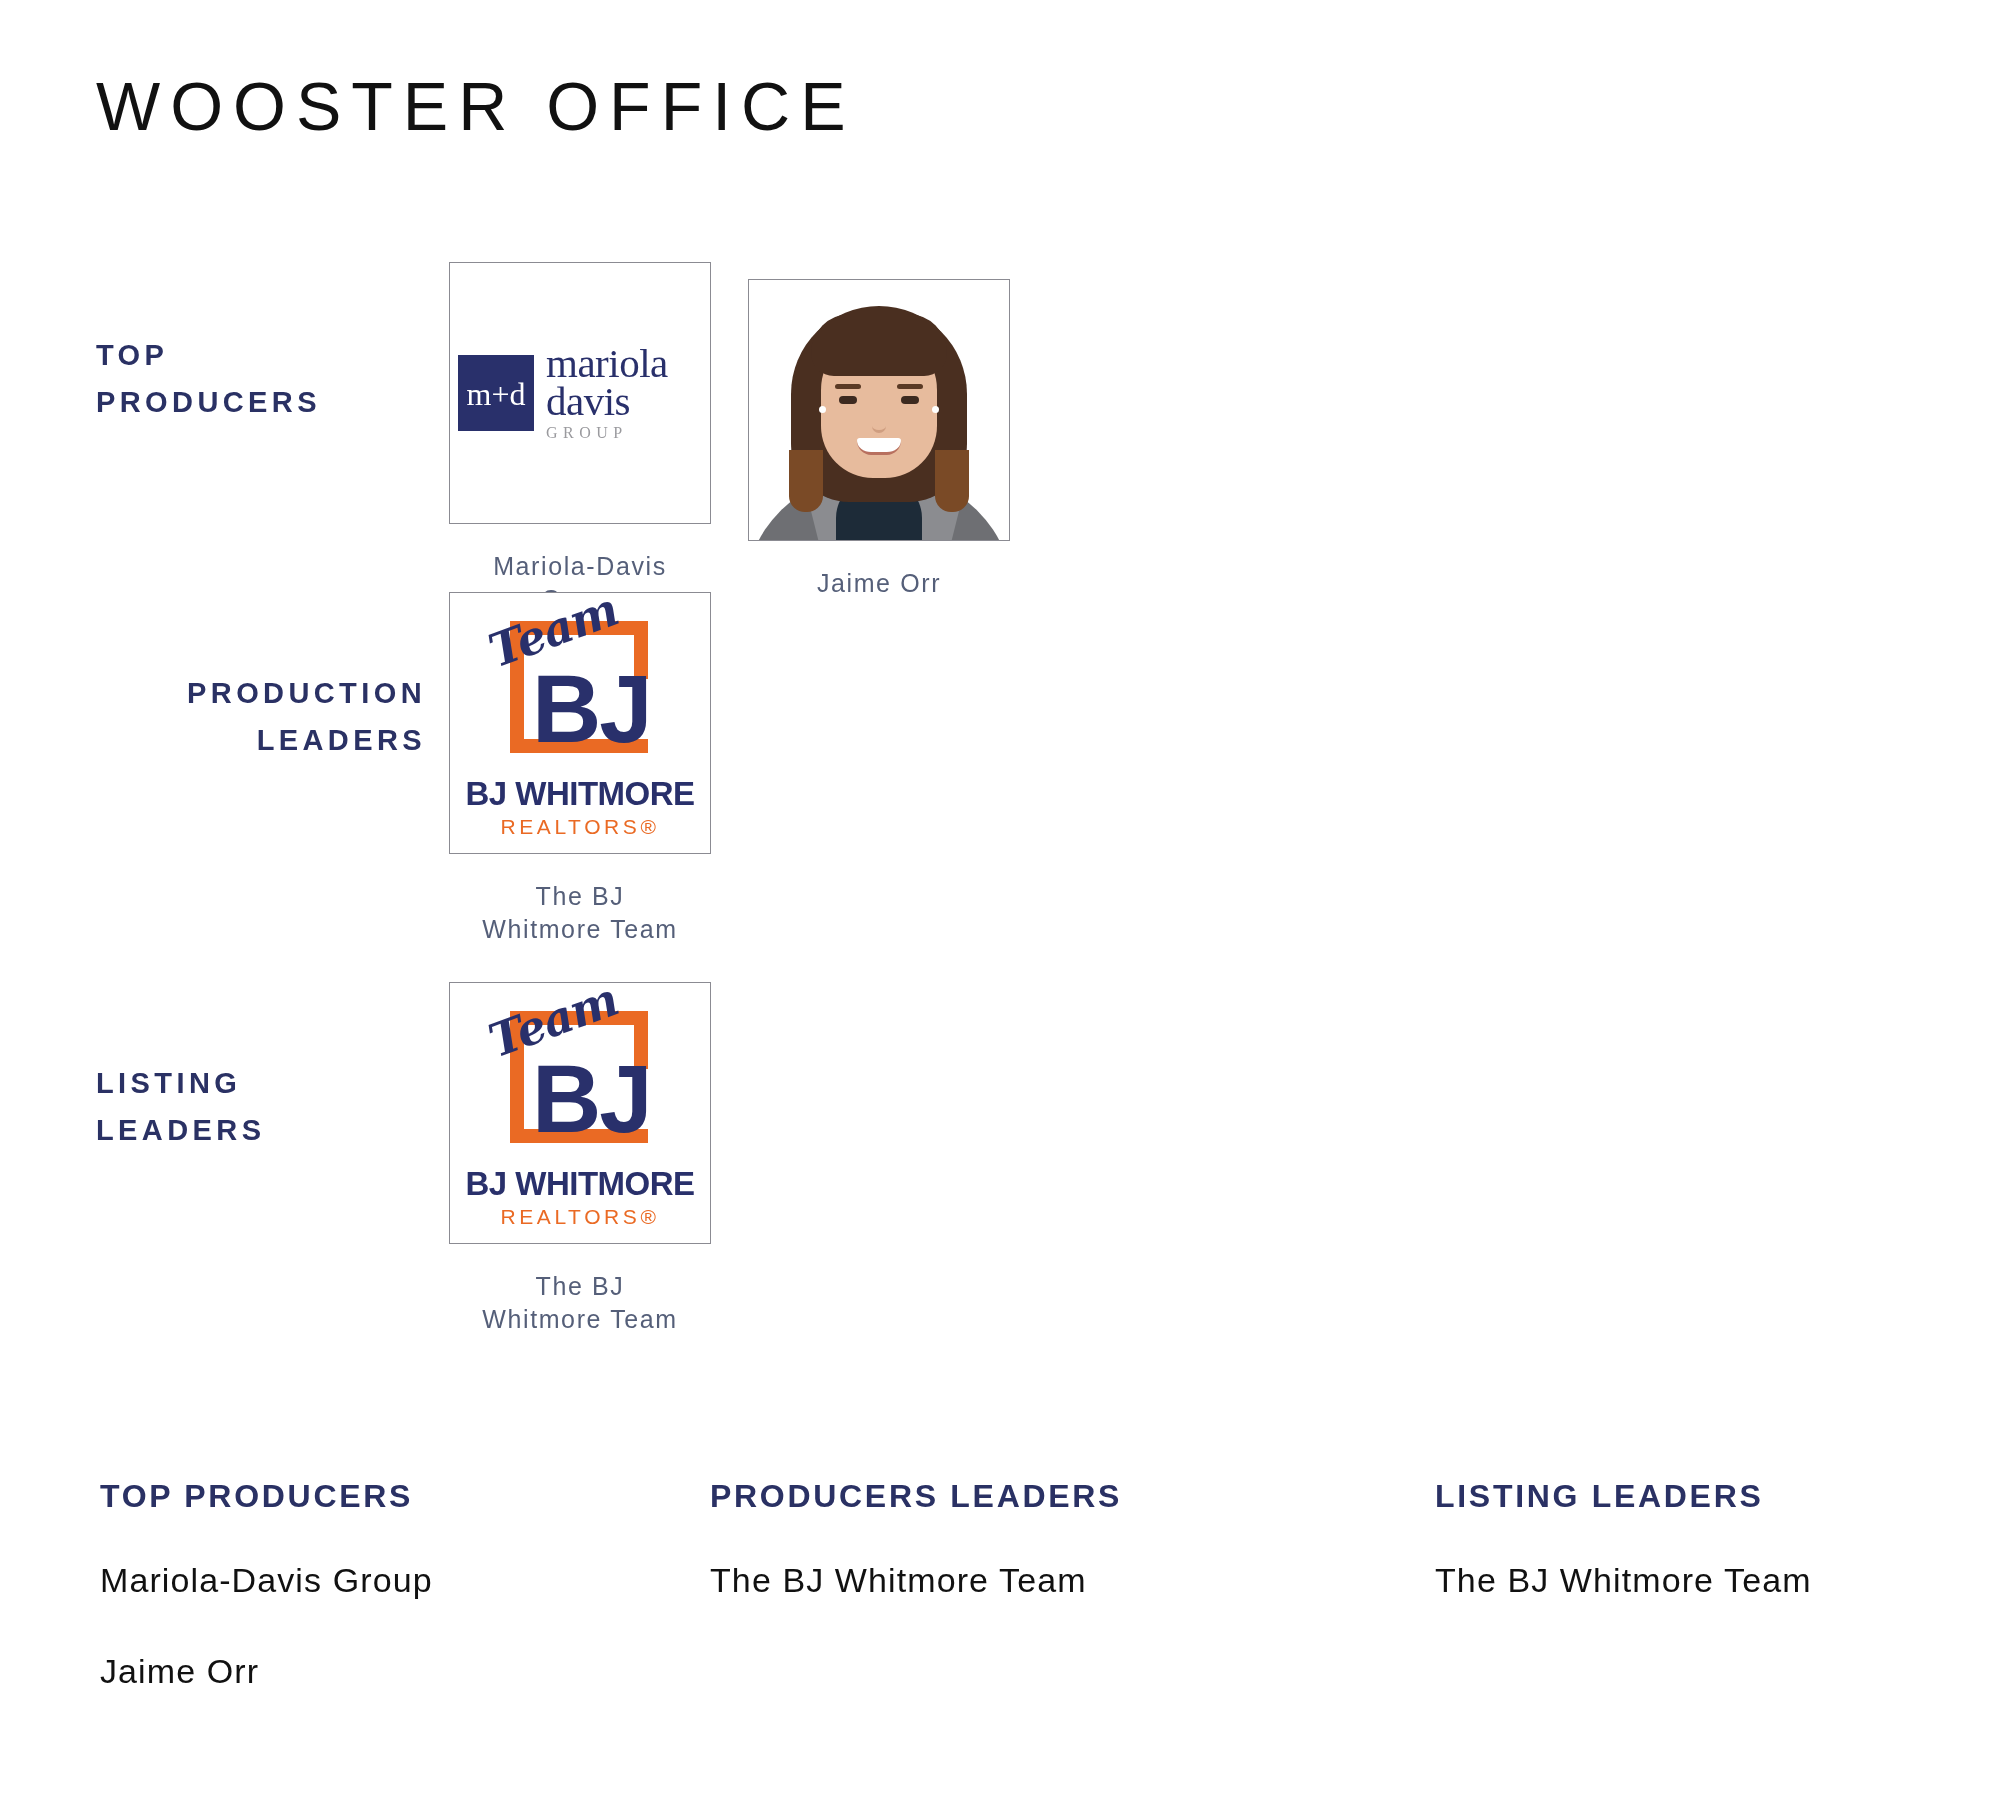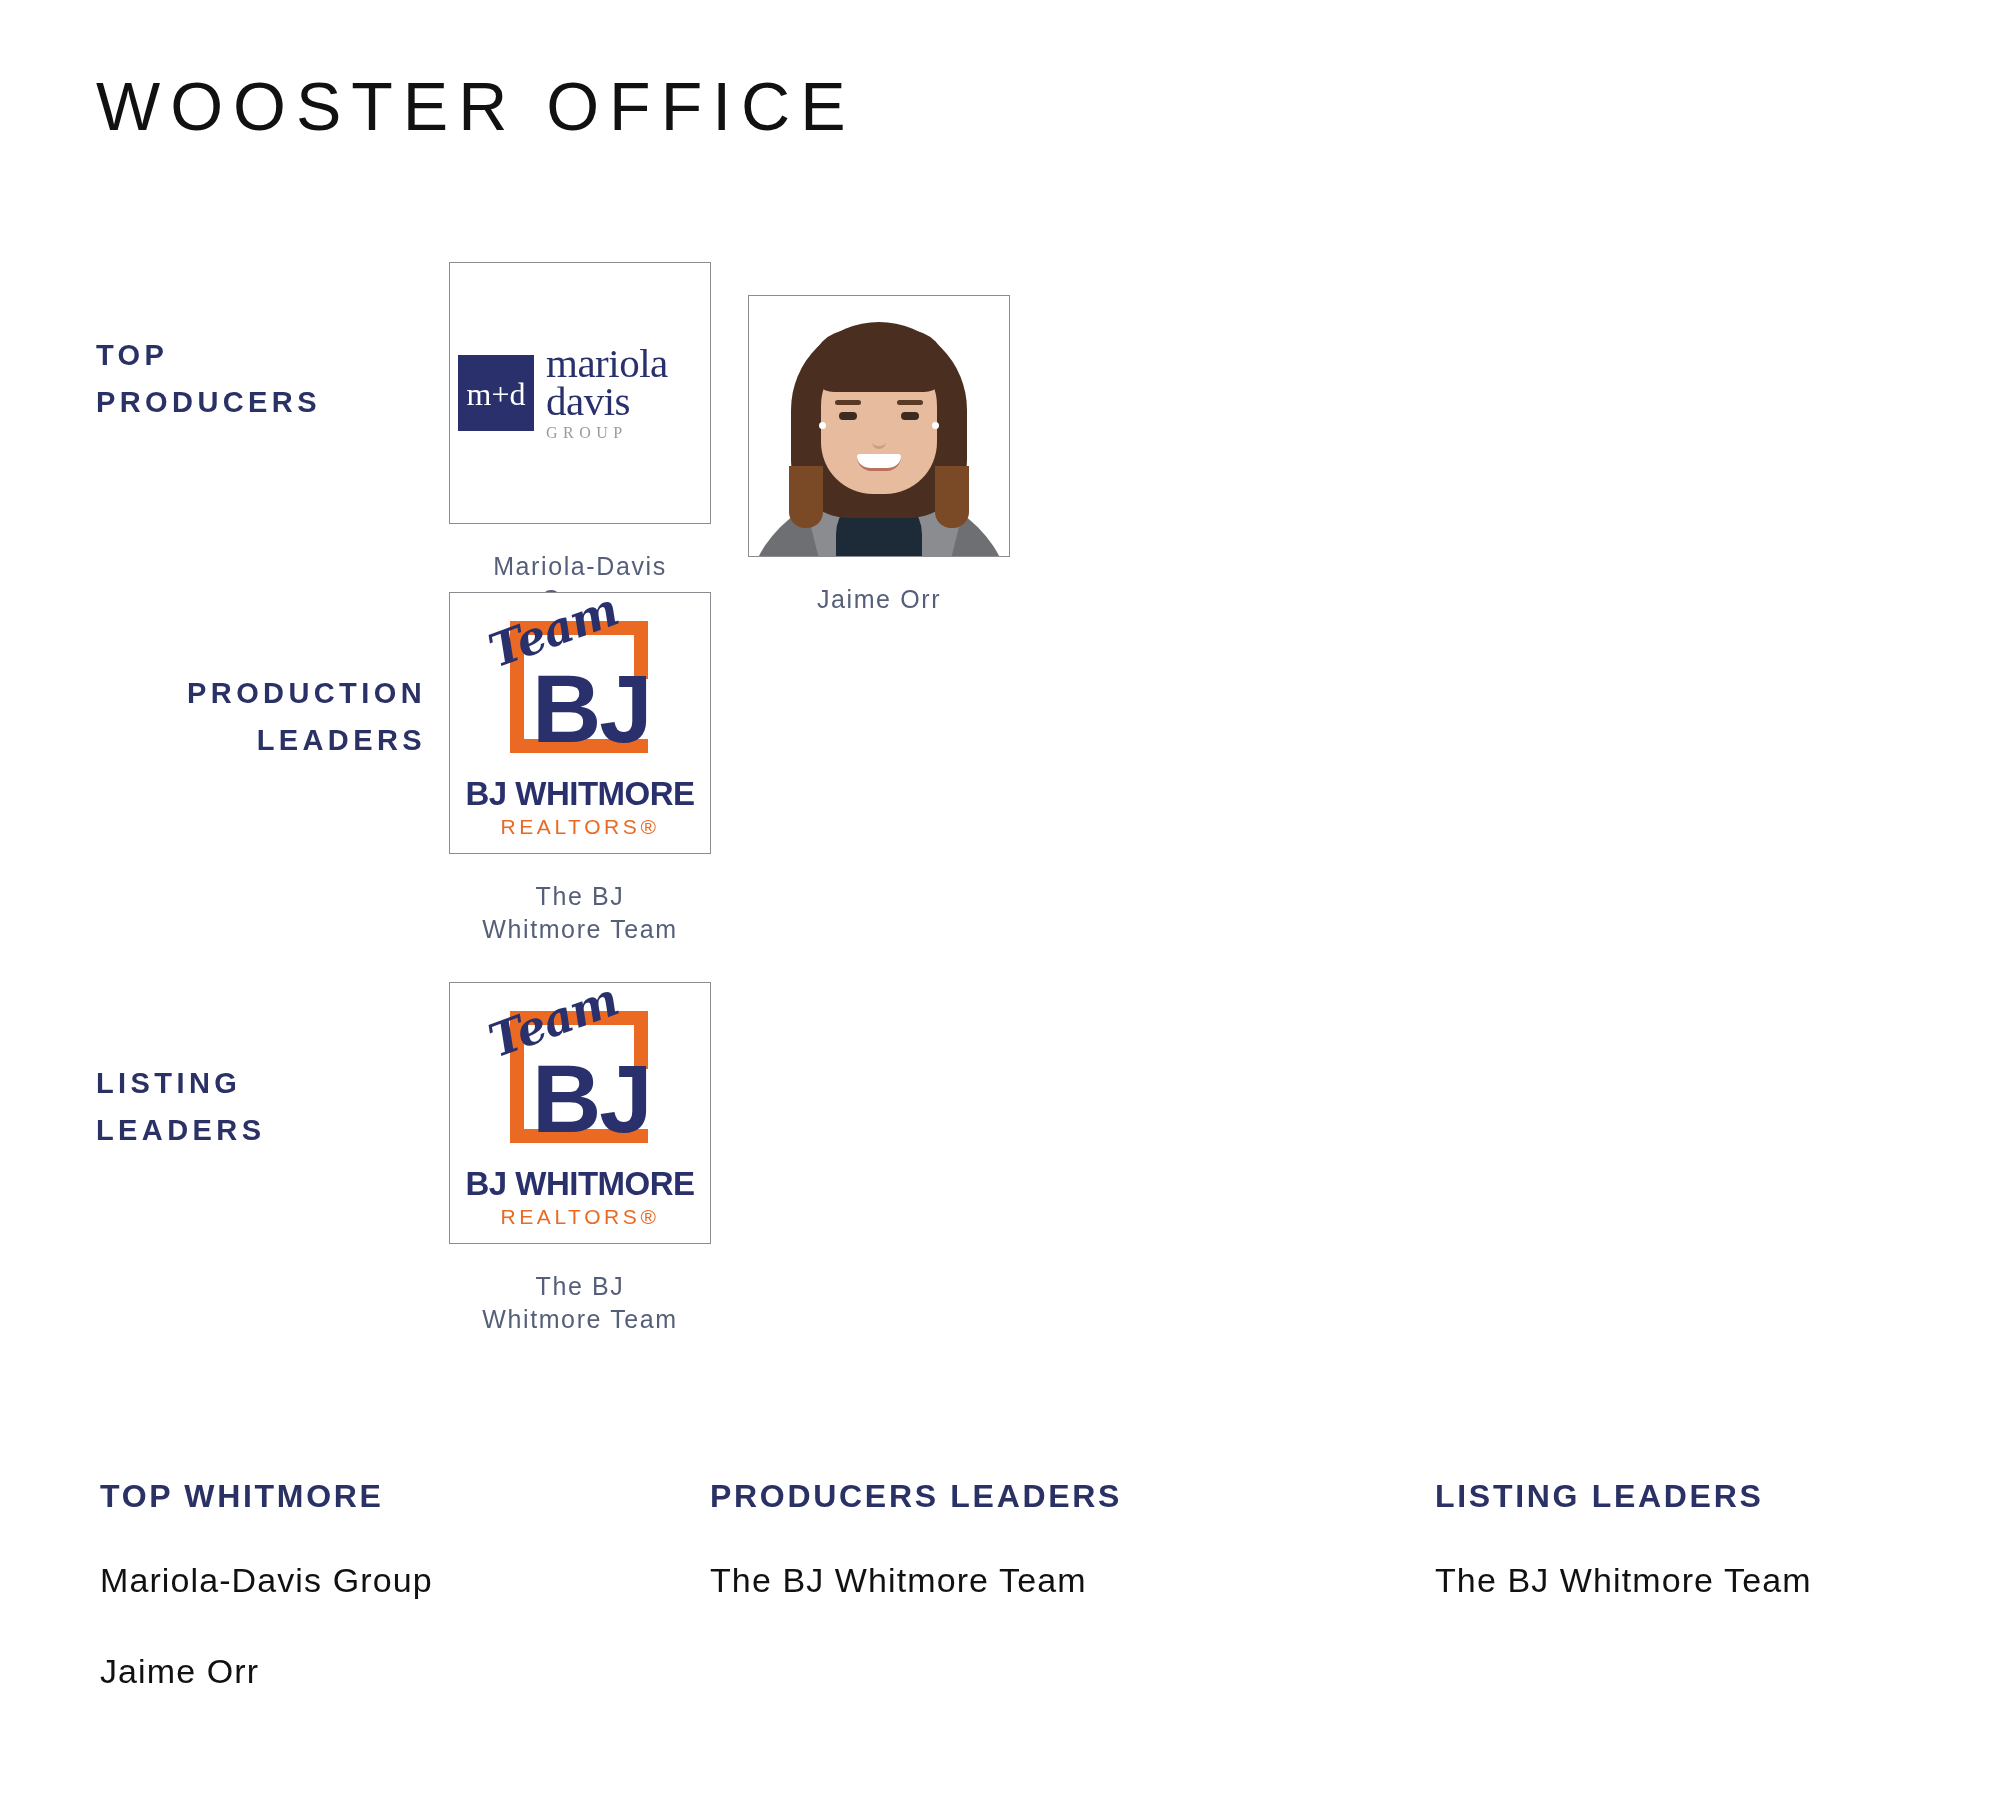--- a/index.html
+++ b/index.html
@@ -53,21 +53,21 @@
     width: 330px;
   }
   .row-label span { display: block; }
 
   .tiles {
     position: absolute;
     left: 448px;
     top: 0;
     display: flex;
     flex-direction: row;
-    align-items: flex-end;
+    align-items: center;
   }
   .tile {
     width: 264px;
     margin-right: 35px;
     display: flex;
     flex-direction: column;
     align-items: center;
   }
   .tile-frame {
     width: 262px;
@@ -507,21 +507,21 @@
         <div class="tile-caption">The BJ Whitmore Team</div>
       </div>
     </div>
   </div>
 
 </div>
 
 <div class="summary">
 
   <div class="summary-col c1">
-    <div class="summary-head">TOP WHITMORE</div>
+    <div class="summary-head">TOP PRODUCERS</div>
     <div class="summary-list">
       <div class="summary-item">Mariola-Davis Group</div>
       <div class="summary-item">Jaime Orr</div>
     </div>
   </div>
 
   <div class="summary-col c2">
     <div class="summary-head">PRODUCERS LEADERS</div>
     <div class="summary-list">
       <div class="summary-item">The BJ Whitmore Team</div>

